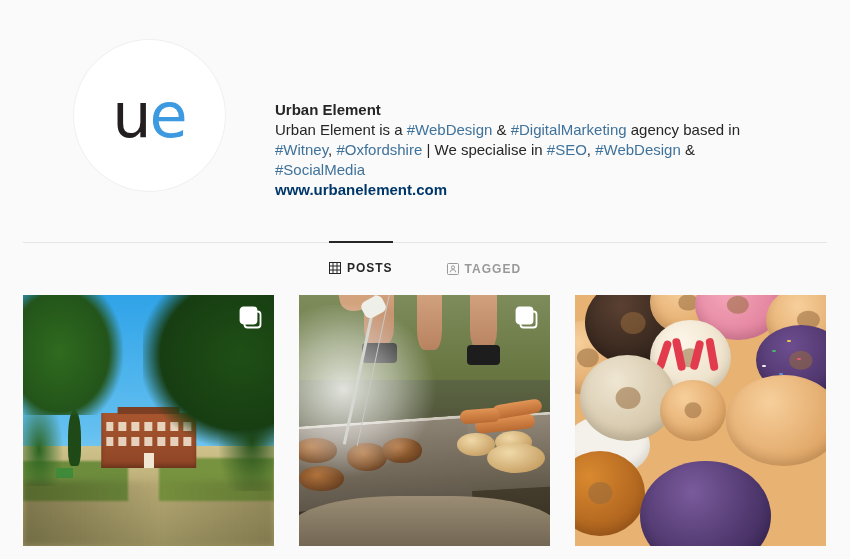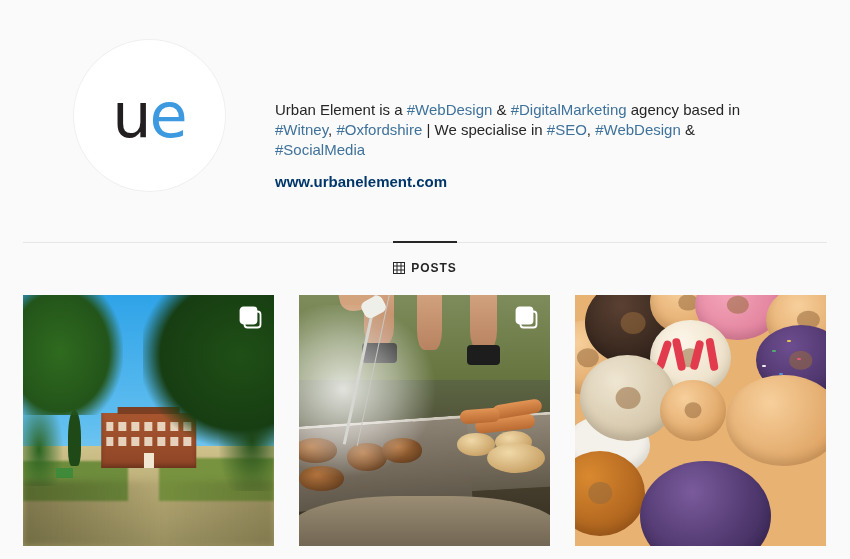--- a/index.html
+++ b/index.html
@@ -131,21 +131,20 @@
     font-weight: bold;
     display: block;
   }
   .bio-text { display: block; }
   .tag { color: #3f729b; text-decoration: none; }
   .bio-link {
     display: block;
     color: #00376b;
     font-weight: bold;
     text-decoration: none;
-    margin-top: 12px;
   }
 
   
   .divider {
     border-top: 1px solid #e6e6e6;
     margin-top: 14px;
   }
 
   .tabs {
     display: flex;
@@ -406,20 +405,21 @@
         </div>
       </div>
 
       <div class="profile-info">
 
         <div class="title-row">
         </div>
 
 
         <div class="bio">
+          <span class="bio-name">Urban Element</span>
           <span class="bio-text"><span>Urban Element is a </span><a class="tag" href="#">#WebDesign</a><span> &amp; </span><a class="tag" href="#">#DigitalMarketing</a><span> agency based in </span><a class="tag" href="#">#Witney</a><span>, </span><a class="tag" href="#">#Oxfordshire</a><span> | We specialise in </span><a class="tag" href="#">#SEO</a><span>, </span><a class="tag" href="#">#WebDesign</a><span> &amp; </span><a class="tag" href="#">#SocialMedia</a></span>
           <a class="bio-link" href="#">www.urbanelement.com</a>
         </div>
 
       </div>
     </header>
 
     <div class="divider"></div>
 
     <nav class="tabs">
@@ -430,20 +430,30 @@
             <rect x="0.5" y="0.5" width="11" height="11" fill="none" stroke="#262626" stroke-width="1"></rect>
             <line x1="4" y1="0.5" x2="4" y2="11.5" stroke="#262626" stroke-width="1"></line>
             <line x1="8" y1="0.5" x2="8" y2="11.5" stroke="#262626" stroke-width="1"></line>
             <line x1="0.5" y1="4" x2="11.5" y2="4" stroke="#262626" stroke-width="1"></line>
             <line x1="0.5" y1="8" x2="11.5" y2="8" stroke="#262626" stroke-width="1"></line>
           </svg>
         </span>
         <span>POSTS</span>
       </div>
 
+      <div class="tab">
+        <span class="tab-ico">
+          <svg width="12" height="12" viewBox="0 0 12 12" aria-hidden="true">
+            <rect x="0.5" y="0.5" width="11" height="11" rx="1" fill="none" stroke="#999999" stroke-width="1"></rect>
+            <circle cx="6" cy="4.4" r="1.6" fill="none" stroke="#999999" stroke-width="1"></circle>
+            <path d="M3.3 9.3 C3.3 7.4 4.5 6.7 6 6.7 C7.5 6.7 8.7 7.4 8.7 9.3" fill="none" stroke="#999999" stroke-width="1"></path>
+          </svg>
+        </span>
+        <span>TAGGED</span>
+      </div>
 
     </nav>
 
     <section class="grid">
 
       <article class="tile">
         <div class="tile-art art-manor">
           <div class="manor-ground"></div>
           <div class="manor-grassL"></div>
           <div class="manor-grassR"></div>

